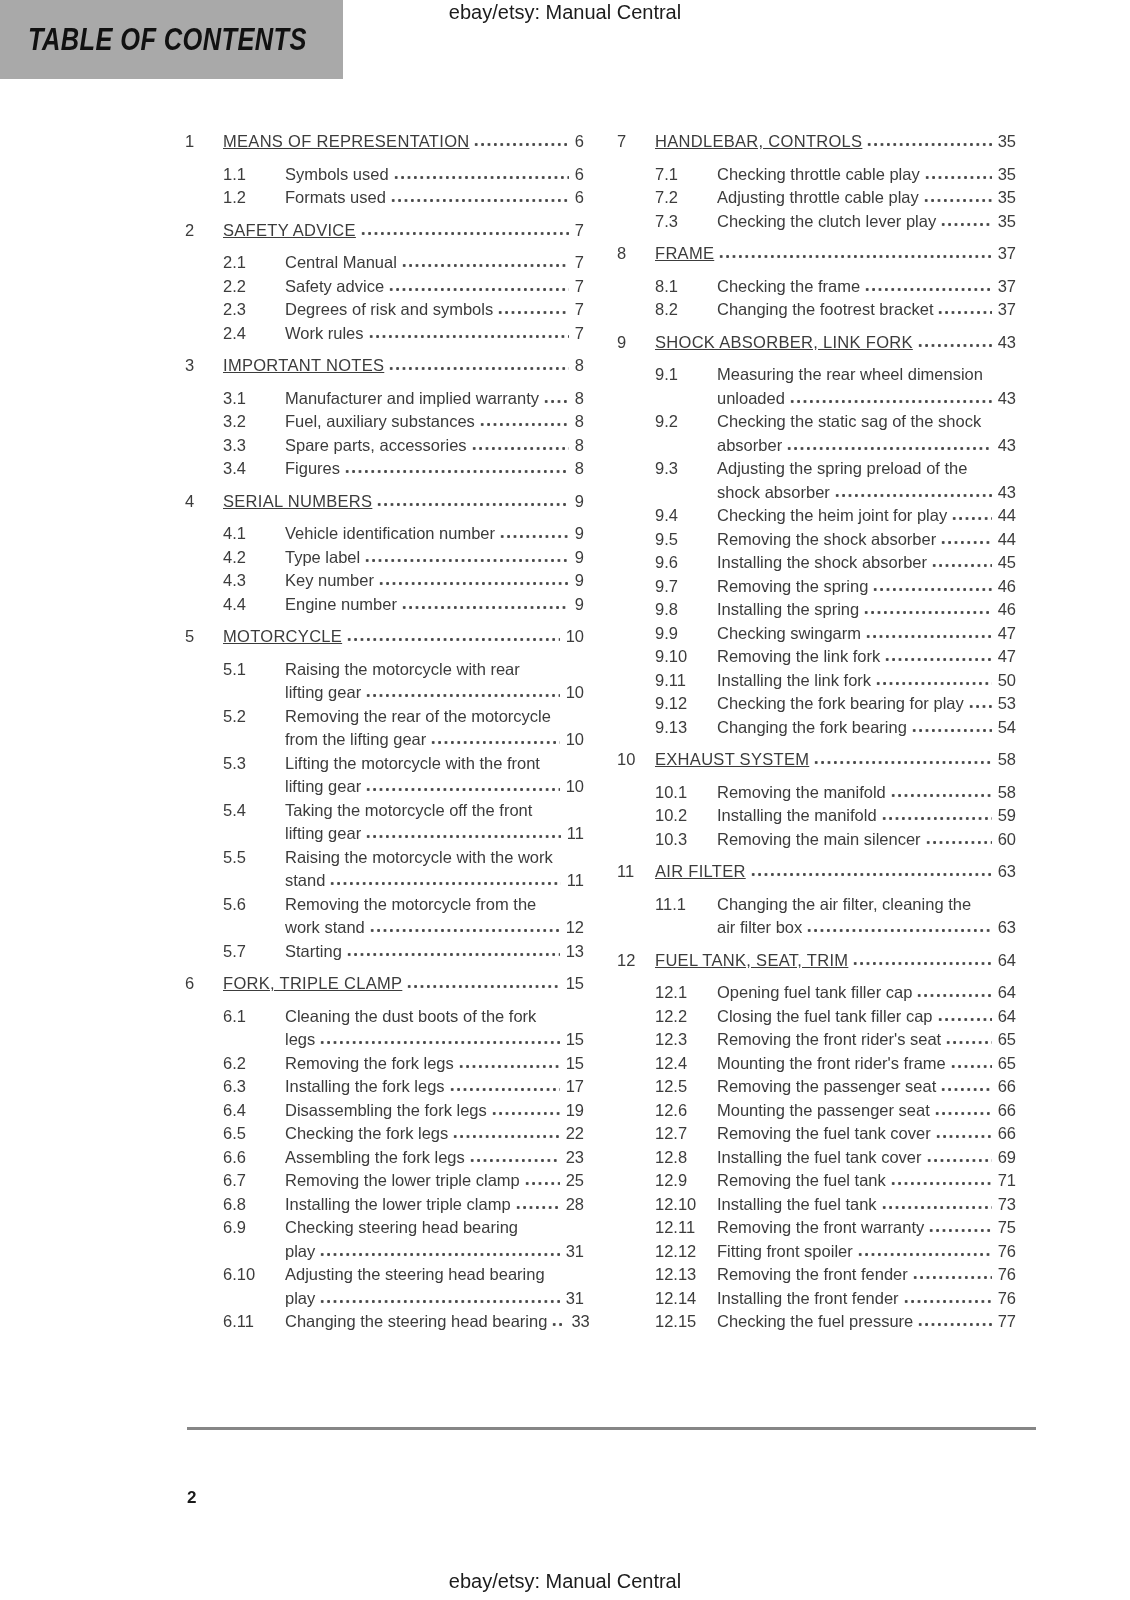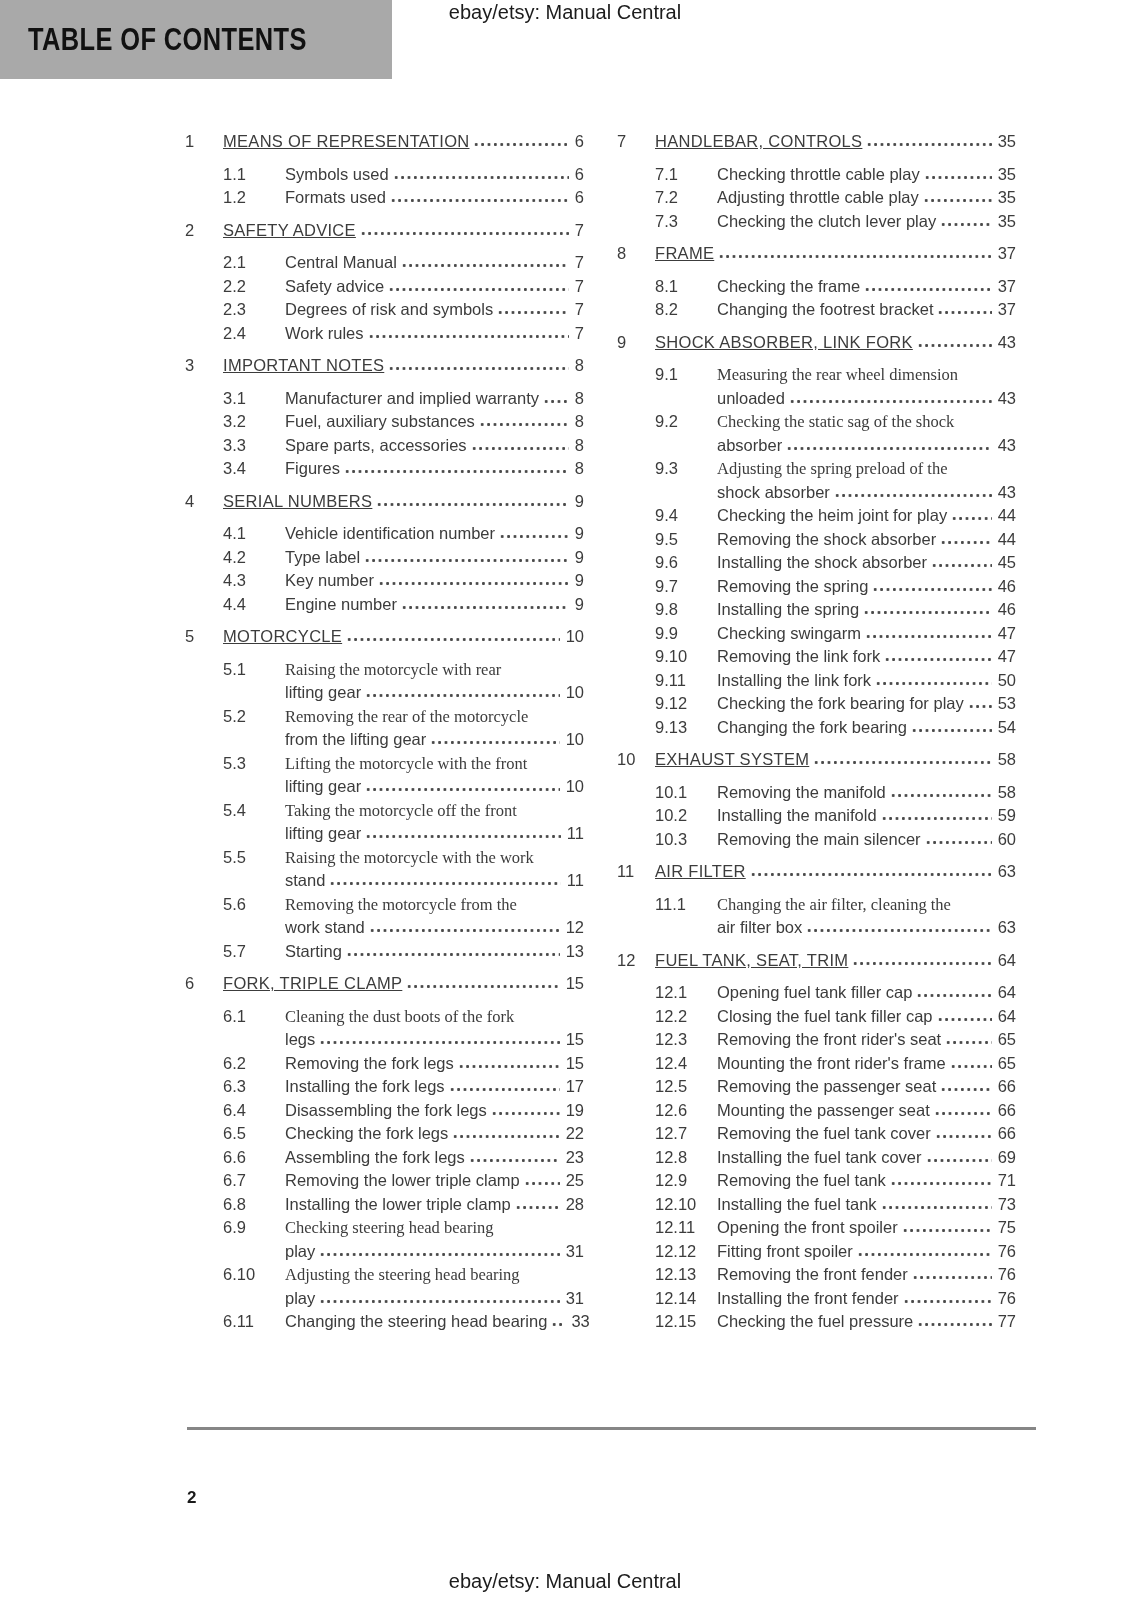--- a/index.html
+++ b/index.html
@@ -12,24 +12,25 @@
     height: 1600px;
     background: #ffffff;
     overflow: hidden;
     color: #3a3a3a;
   }
 
   
   .title-box {
     position: absolute;
     left: 0; top: 0;
-    width: 392px; height: 79px;
+    width: 343px; height: 79px;
     background: #a9a9a9;
     display: flex;
     align-items: center;
+    font-style: italic;
   }
   .title-text {
     display: inline-block;
     padding-left: 34px;
     font-size: 31px;
     font-weight: 700;
     letter-spacing: 0.5px;
     color: #111111;
     transform: scaleX(0.82);
     transform-origin: left center;
@@ -73,21 +74,21 @@
     margin: 9px 0 9px 0;
     white-space: nowrap;
   }
   .toc-col .sec-row:first-child { margin-top: 0; }
   .sec-num { flex: none; width: 38px; }
   .sec-title { flex: none; letter-spacing: 0.3px; text-decoration: underline; }
 
   .entry { display: flex; margin-left: 38px; }
   .e-num { flex: none; width: 62px; }
   .e-body { flex: 1 1 auto; min-width: 0; }
-  .e-line { display: block; font-family: Liberation Serif, serif; }
+  .e-line { display: block; }
   .e-last {
     display: flex;
     align-items: baseline;
     white-space: nowrap;
   }
 
   .lead {
     flex: 1 1 auto;
     min-width: 14px;
     height: 5px;
@@ -851,21 +852,21 @@
               <span>Installing the fuel tank</span>
               <span class="lead"></span>
               <span class="pg">73</span>
             </div>
           </div>
         </div>
         <div class="entry">
           <span class="e-num">12.11</span>
           <div class="e-body">
             <div class="e-last">
-              <span>Opening the front spoiler</span>
+              <span>Removing the front warranty</span>
               <span class="lead"></span>
               <span class="pg">75</span>
             </div>
           </div>
         </div>
         <div class="entry">
           <span class="e-num">12.12</span>
           <div class="e-body">
             <div class="e-last">
               <span>Fitting front spoiler</span>

